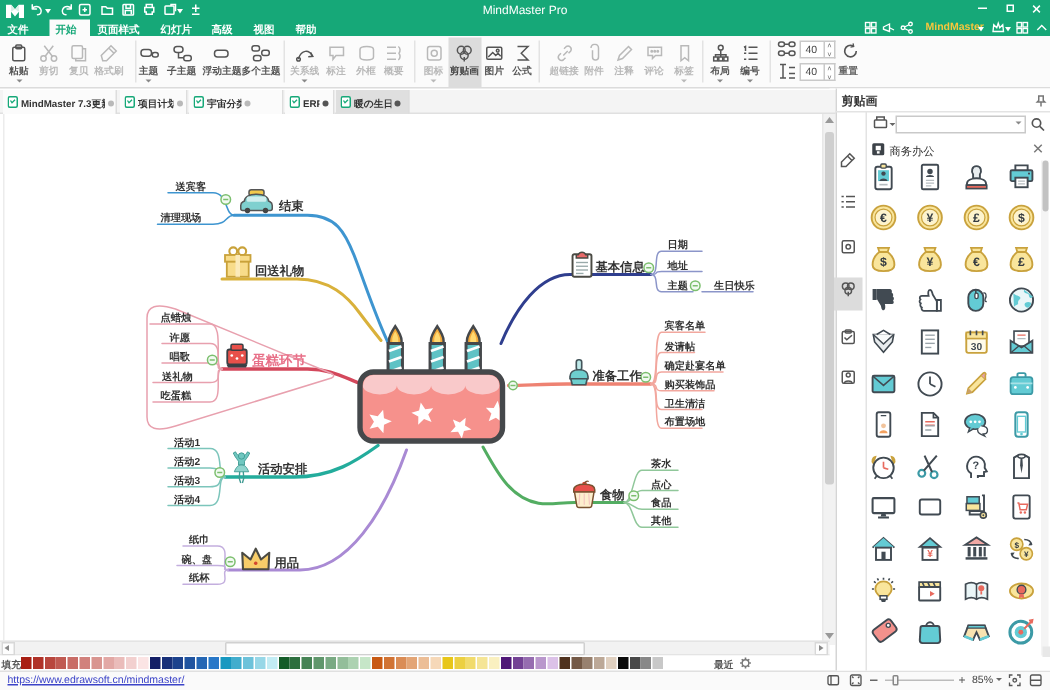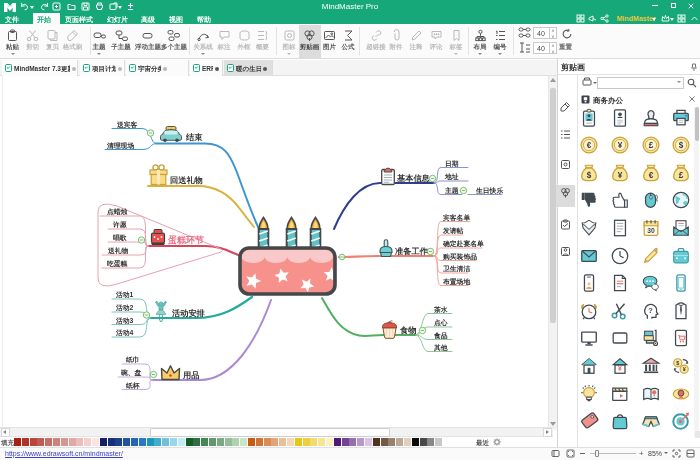--- a/index.html
+++ b/index.html
@@ -620,21 +620,21 @@
 <div class="abs" style="left:677px;top:81px;width:0;height:0;border-left:2px solid transparent;border-right:2px solid transparent;border-top:2.5px solid #888;"></div>
 <svg class="abs" style="left:687px;top:78px;" width="10" height="10" viewBox="0 0 10 10" fill="none" stroke="#555" stroke-width="1.1">
       <circle cx="4" cy="4" r="2.8"></circle>
       <line x1="6.2" y1="6.2" x2="9" y2="9"></line>
     </svg>
 <svg class="abs" style="left:581px;top:95px;" width="9" height="9" viewBox="0 0 9 9">
       <rect x="0.5" y="0.5" width="8" height="8" rx="1" fill="#3c4248"></rect>
       <rect x="2.8" y="2.2" width="3.4" height="3" fill="#fff"></rect>
       <rect x="3.6" y="5.8" width="1.8" height="1.6" fill="#fff"></rect>
     </svg>
-<div class="abs nw" style="left:593px;top:95.5px;font-size:7.5px;font-weight:700;color:#333;">商务办公</div>
+<div class="abs nw" style="left:593px;top:95.5px;font-size:7.5px;font-weight:400;color:#333;">商务办公</div>
 <svg class="abs" style="left:688px;top:94.5px;" width="8" height="8" viewBox="0 0 8 8" stroke="#777" stroke-width="1">
       <line x1="1.5" y1="1.5" x2="6.5" y2="6.5"></line>
       <line x1="6.5" y1="1.5" x2="1.5" y2="6.5"></line>
     </svg>
 <div class="abs" style="left:694px;top:107px;width:5px;height:330px;background:#f4f4f4;"></div>
 <div class="abs" style="left:694.5px;top:107px;width:4px;height:34px;background:#c2c2c2;border-radius:2px;"></div>
 <div class="abs" style="left:694.5px;top:431px;width:5px;height:7px;background:#e8e8e8;"></div>
 <div class="abs" style="left:578px;top:107px;width:116px;height:331px;overflow:hidden;">
 <div class="abs" style="left:1px;top:0.5px;"><svg width="20" height="20" viewBox="0 0 22 22" fill="none">
           <rect x="5" y="3.5" width="12" height="16.5" rx="1.5" fill="#fff" stroke="#414a52" stroke-width="1.4"></rect>

